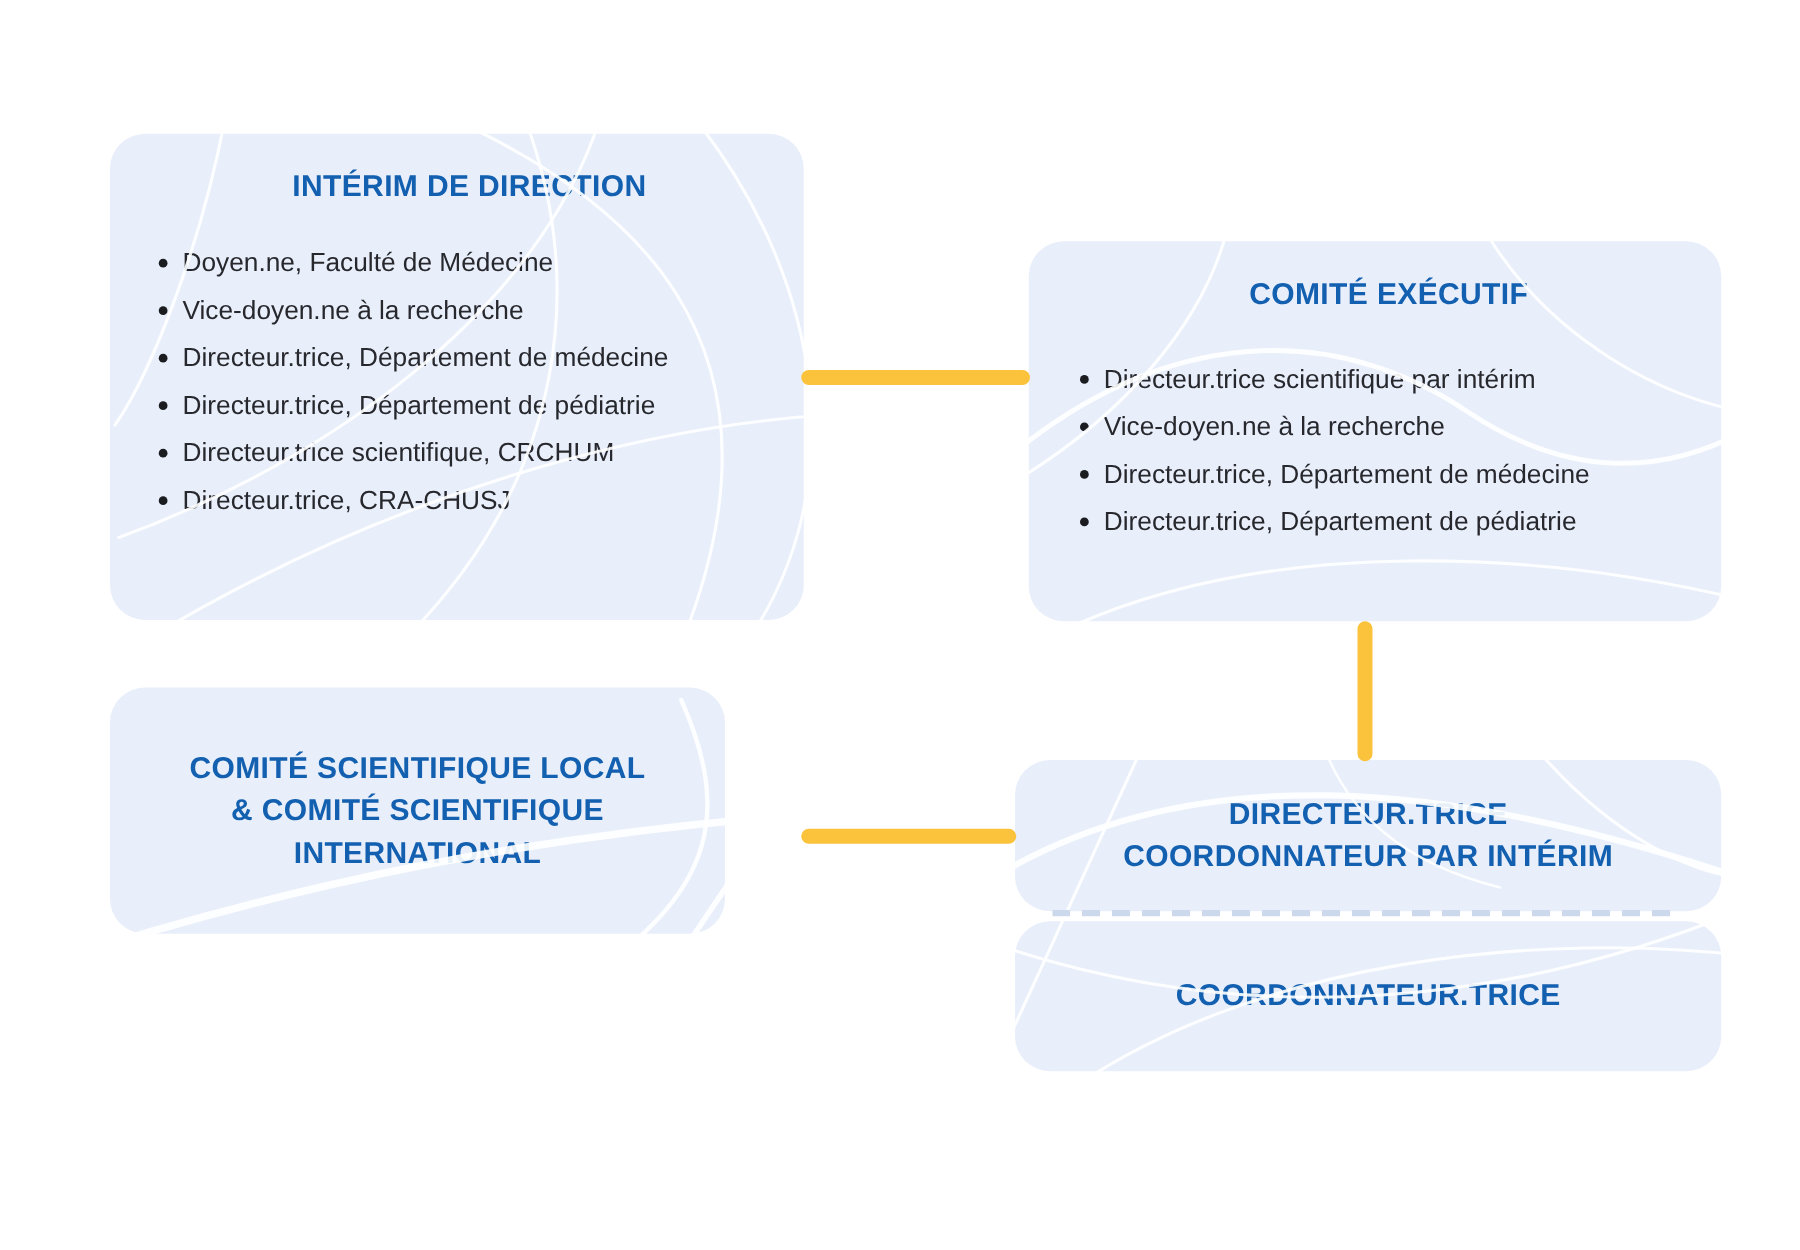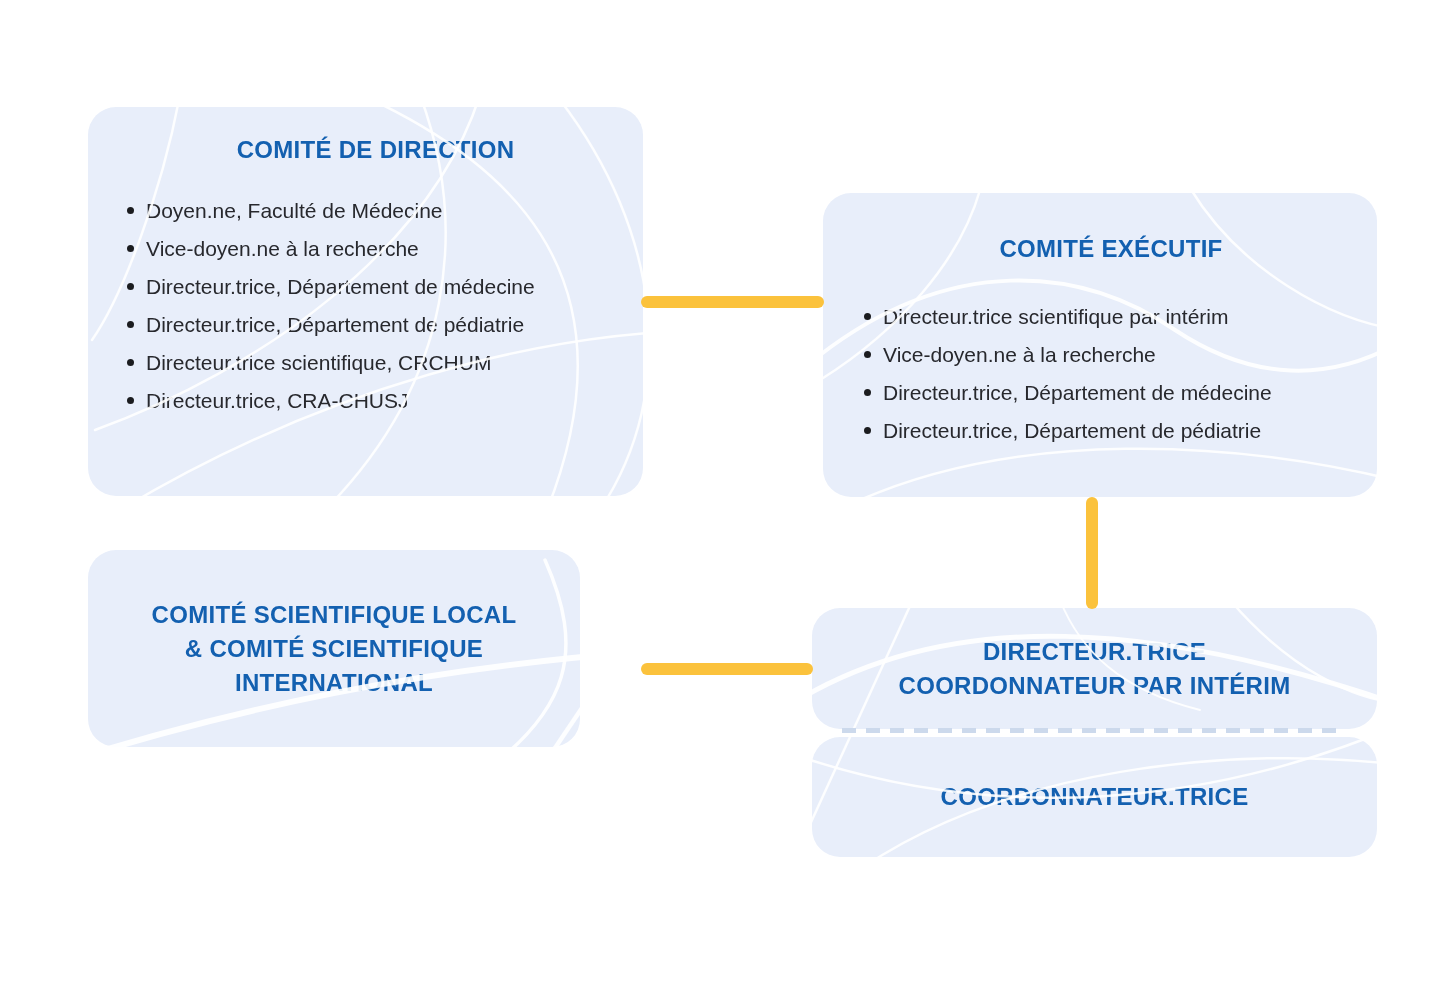--- a/index.html
+++ b/index.html
@@ -37,21 +37,21 @@
     font-size: 24px;
     font-weight: 700;
     line-height: 30px;
     letter-spacing: 0.3px;
     color: var(--heading_blue);
     text-align: center;
   }
 
   .box-direction { left: 88px; top: 107px; width: 555px; height: 389px; padding: 28px 18px 0 38px; }
   .box-direction .box-title { margin-bottom: 27px; }
-  .box-executif  { left: 823px; top: 193px; width: 554px; height: 304px; padding: 41px 18px 0 40px; }
+  .box-executif  { left: 823px; top: 193px; width: 554px; height: 304px; padding: 28px 18px 0 40px; }
   .box-executif .box-title { margin-bottom: 34px; }
 
   .bullets { list-style: none; }
   .bullets li {
     position: relative;
     padding-left: 20px;
     font-size: 21px;
     line-height: 38px;
     color: var(--body_text);
   }
@@ -96,21 +96,21 @@
       var(--dashed_divider) 0 14px, transparent 14px 24px);
     z-index: 2;
   }
 </style>
 </head>
 <body>
 
 <div class="canvas">
 
   <section class="box box-direction">
-    <h2 class="box-title">COMITÉ DE DIRECTION</h2>
+    <h2 class="box-title">INTÉRIM DE DIRECTION</h2>
     <ul class="bullets">
       <li>Doyen.ne, Faculté de Médecine</li>
       <li>Vice-doyen.ne à la recherche</li>
       <li>Directeur.trice, Département de médecine</li>
       <li>Directeur.trice, Département de pédiatrie</li>
       <li>Directeur.trice scientifique, CRCHUM</li>
       <li>Directeur.trice, CRA-CHUSJ</li>
     </ul>
   </section>
 

